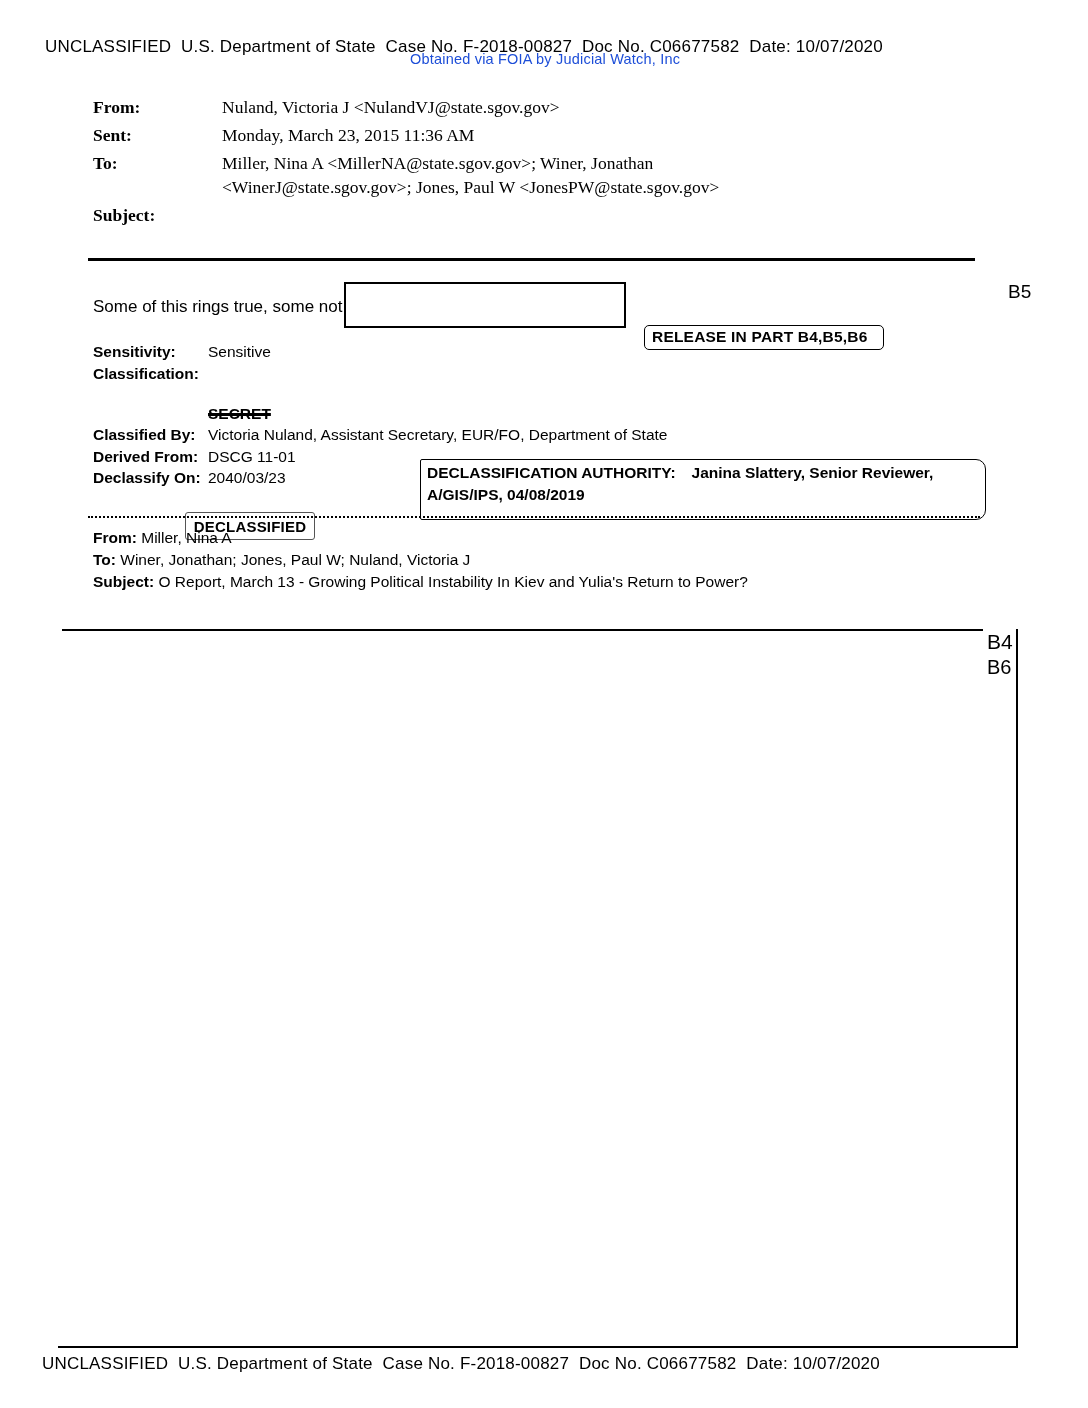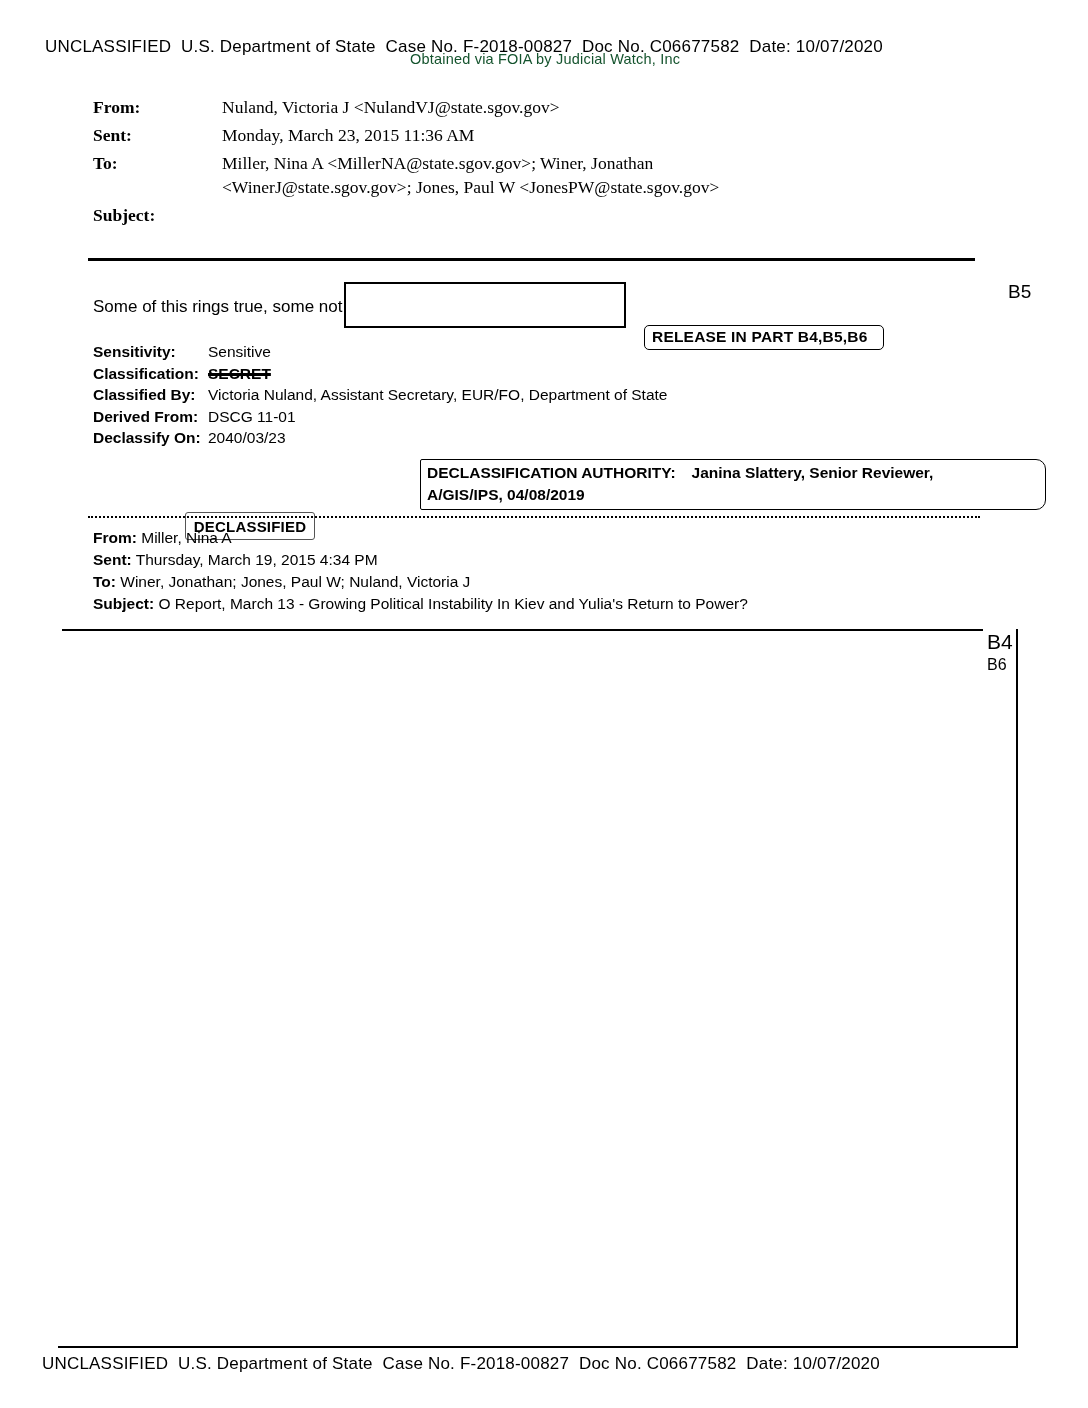--- a/index.html
+++ b/index.html
@@ -62,32 +62,32 @@
     position: absolute; left: 1008px; top: 281px;
     font-size: 19px;
   }
 
   .classification {
     position: absolute; left: 93px; top: 341px; width: 700px;
     font-size: 15.5px;
   }
   .classification .row { display: flex; line-height: 21.5px; }
   .classification .lbl { width: 115px; flex: 0 0 115px; font-weight: bold; }
-  .strike { font-weight: bold; text-decoration: line-through; text-decoration-thickness: 2.5px; padding-right: 14px; }
+  .strike { font-weight: bold; text-decoration: line-through; text-decoration-thickness: 2.5px; padding-right: 14px; margin-top: 40px; }
 
   .declassified-stamp {
     position: absolute; left: 185px; top: 468px; width: 130px; height: 28px;
     border: 1px solid #555; border-radius: 3px;
     display: flex; align-items: center; justify-content: center;
     font-weight: bold; font-size: 15px; letter-spacing: 0.2px; margin-top: 44px;
   }
   .authority-stamp {
-    position: absolute; left: 420px; top: 459px; width: 626px;
+    position: absolute; left: 420px; top: 459px; width: 566px;
     border: 1.5px solid #000; border-radius: 2px 10px 10px 2px;
-    padding: 2px 6px 3px 6px;
+    padding: 2px 6px 13px 6px;
     font-weight: bold; font-size: 15.5px; line-height: 22px;
   }
   .authority-stamp .gap { display: inline-block; width: 16px; }
 
   .dotted-sep {
     position: absolute; left: 88px; top: 516px; width: 892px; height: 0;
     border-top: 2px dotted #000;
   }
 
   
@@ -105,29 +105,29 @@
   }
   .big-right-line {
     position: absolute; left: 1016px; top: 629px; width: 2px; height: 719px;
     background: #000;
   }
   .big-bottom-line {
     position: absolute; left: 58px; top: 1346px; width: 960px; height: 2px;
     background: #000;
   }
   .b4-label { position: absolute; left: 987px; top: 630px; font-size: 21px; }
-  .b6-label { position: absolute; left: 987px; top: 656px; font-size: 16px; }
+  .b6-label { position: absolute; left: 987px; top: 656px; font-size: 20px; }
 </style>
 </head>
 <body>
 
 <div class="page">
 
   <div class="header-line pre">UNCLASSIFIED  U.S. Department of State  Case No. F-2018-00827  Doc No. C06677582  Date: 10/07/2020</div>
-  <div class="watermark pre" style="color: #14532d;">Obtained via FOIA by Judicial Watch, Inc</div>
+  <div class="watermark pre" style="color: #1d4ed8;">Obtained via FOIA by Judicial Watch, Inc</div>
 
   <div class="email1">
     <div class="row">
       <span class="lbl">From:</span>
       <span class="val">Nuland, Victoria J &lt;NulandVJ@state.sgov.gov&gt;</span>
     </div>
     <div class="row">
       <span class="lbl">Sent:</span>
       <span class="val">Monday, March 23, 2015 11:36 AM</span>
     </div>
@@ -176,23 +176,20 @@
   <div class="authority-stamp">
     <span>DECLASSIFICATION AUTHORITY:</span><span class="gap"></span><span>Janina Slattery, Senior Reviewer,</span><br>
     <span>A/GIS/IPS, 04/08/2019</span>
   </div>
 
   <div class="dotted-sep"></div>
 
   <div class="email2">
     <div class="row">
       <span class="lbl">From:</span><span class="pre"> Miller, Nina A</span>
-    </div>
-    <div class="row">
-      <span class="lbl">Sent:</span><span class="pre"> Thursday, March 19, 2015 4:34 PM</span>
     </div>
     <div class="row">
       <span class="lbl">To:</span><span class="pre"> Winer, Jonathan; Jones, Paul W; Nuland, Victoria J</span>
     </div>
     <div class="row">
       <span class="lbl">Subject:</span><span class="pre"> O Report, March 13 - Growing Political Instability In Kiev and Yulia's Return to Power?</span>
     </div>
   </div>
 
   <div class="big-top-line"></div>

